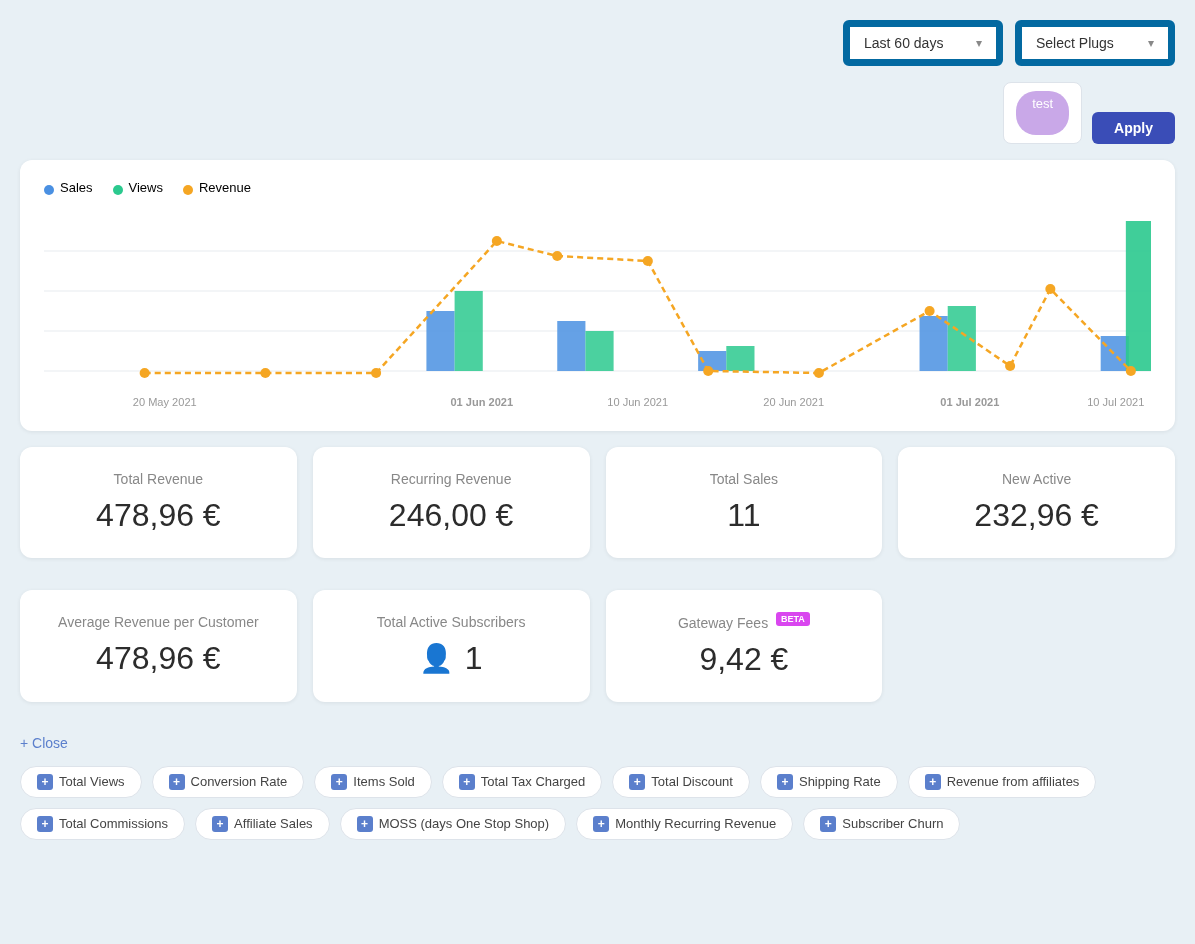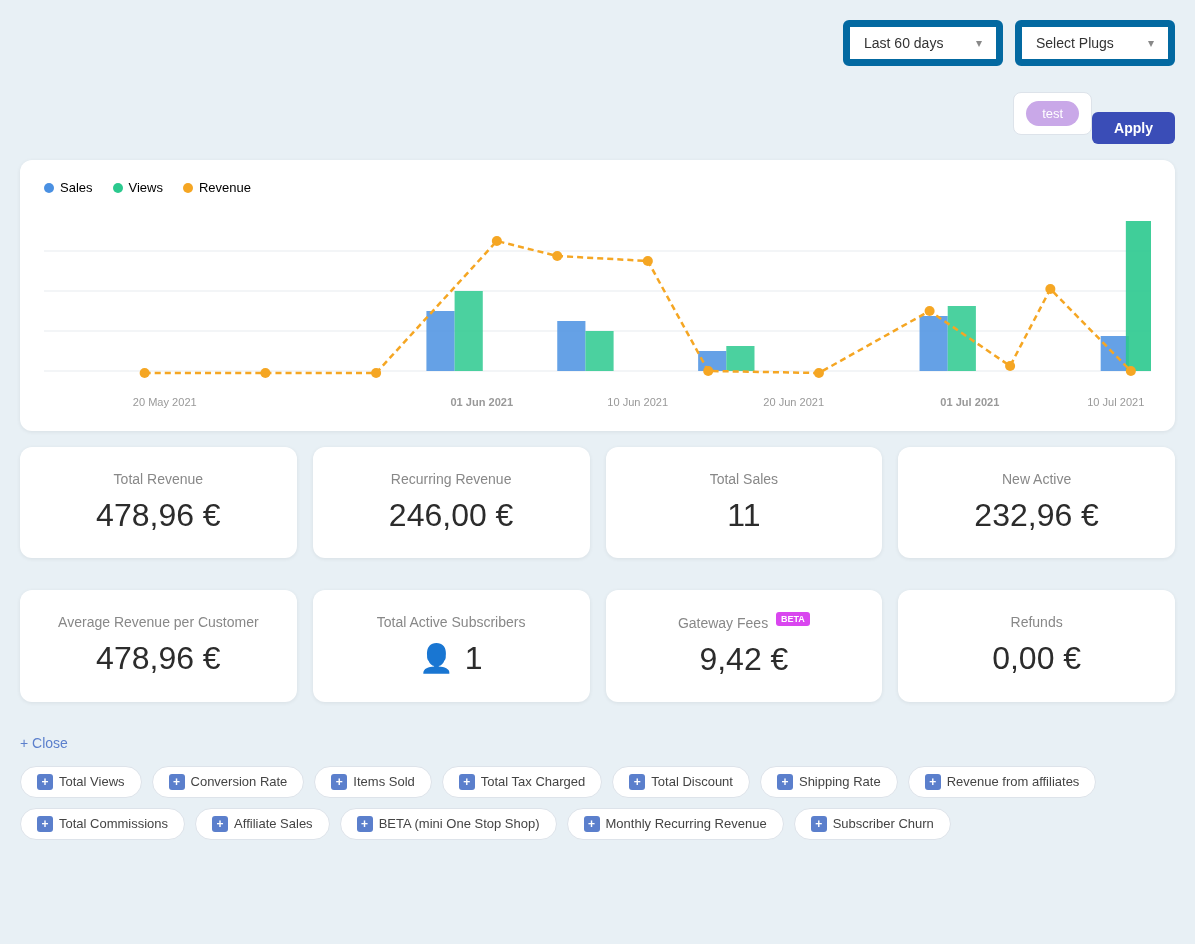--- a/index.html
+++ b/index.html
@@ -41,21 +41,21 @@
       font-size: 14px;
       font-weight: 600;
       cursor: pointer;
       margin-top: 30px;
     }
 
     
     .plug-selector {
       display: flex;
       justify-content: flex-end;
-      align-items: center;
+      gap: 10px;
       margin-bottom: 16px;
     }
     .plug-tags {
       display: flex;
       gap: 8px;
       background: white;
       border: 1px solid #dde3ea;
       border-radius: 8px;
       padding: 8px 12px;
       flex-wrap: wrap;
@@ -81,21 +81,21 @@
       margin-bottom: 16px;
       box-shadow: 0 1px 4px rgba(0,0,0,0.07);
     }
     .chart-legend {
       display: flex;
       gap: 20px;
       margin-bottom: 16px;
     }
     .legend-item {
       display: flex;
-      align-items: center;
+      align-items: flex-end;
       gap: 6px;
       font-size: 13px;
       font-weight: 500;
     }
     .legend-dot {
       width: 10px;
       height: 10px;
       border-radius: 50%;
     }
     .chart-area {
@@ -320,24 +320,20 @@
       <span>1</span>
     </div>
   </div>
   <div class="metric-card">
     <div class="metric-label">
       <span>Gateway Fees</span>
       <span class="beta-badge">BETA</span>
     </div>
     <div class="metric-value">9,42 €</div>
   </div>
-  <div class="metric-card">
-    <div class="metric-label">Refunds</div>
-    <div class="metric-value">0,00 €</div>
-  </div>
 </div>
 
 <div class="close-section">
   <a class="close-link">+ Close</a>
 </div>
 
 <div class="add-metrics">
   <div class="add-chip">
     <div class="plus-icon">+</div>
     <span>Total Views</span>
@@ -369,21 +365,21 @@
   <div class="add-chip">
     <div class="plus-icon">+</div>
     <span>Total Commissions</span>
   </div>
   <div class="add-chip">
     <div class="plus-icon">+</div>
     <span>Affiliate Sales</span>
   </div>
   <div class="add-chip">
     <div class="plus-icon">+</div>
-    <span>BETA (mini One Stop Shop)</span>
+    <span>MOSS (days One Stop Shop)</span>
   </div>
   <div class="add-chip">
     <div class="plus-icon">+</div>
     <span>Monthly Recurring Revenue</span>
   </div>
   <div class="add-chip">
     <div class="plus-icon">+</div>
     <span>Subscriber Churn</span>
   </div>
 </div>

